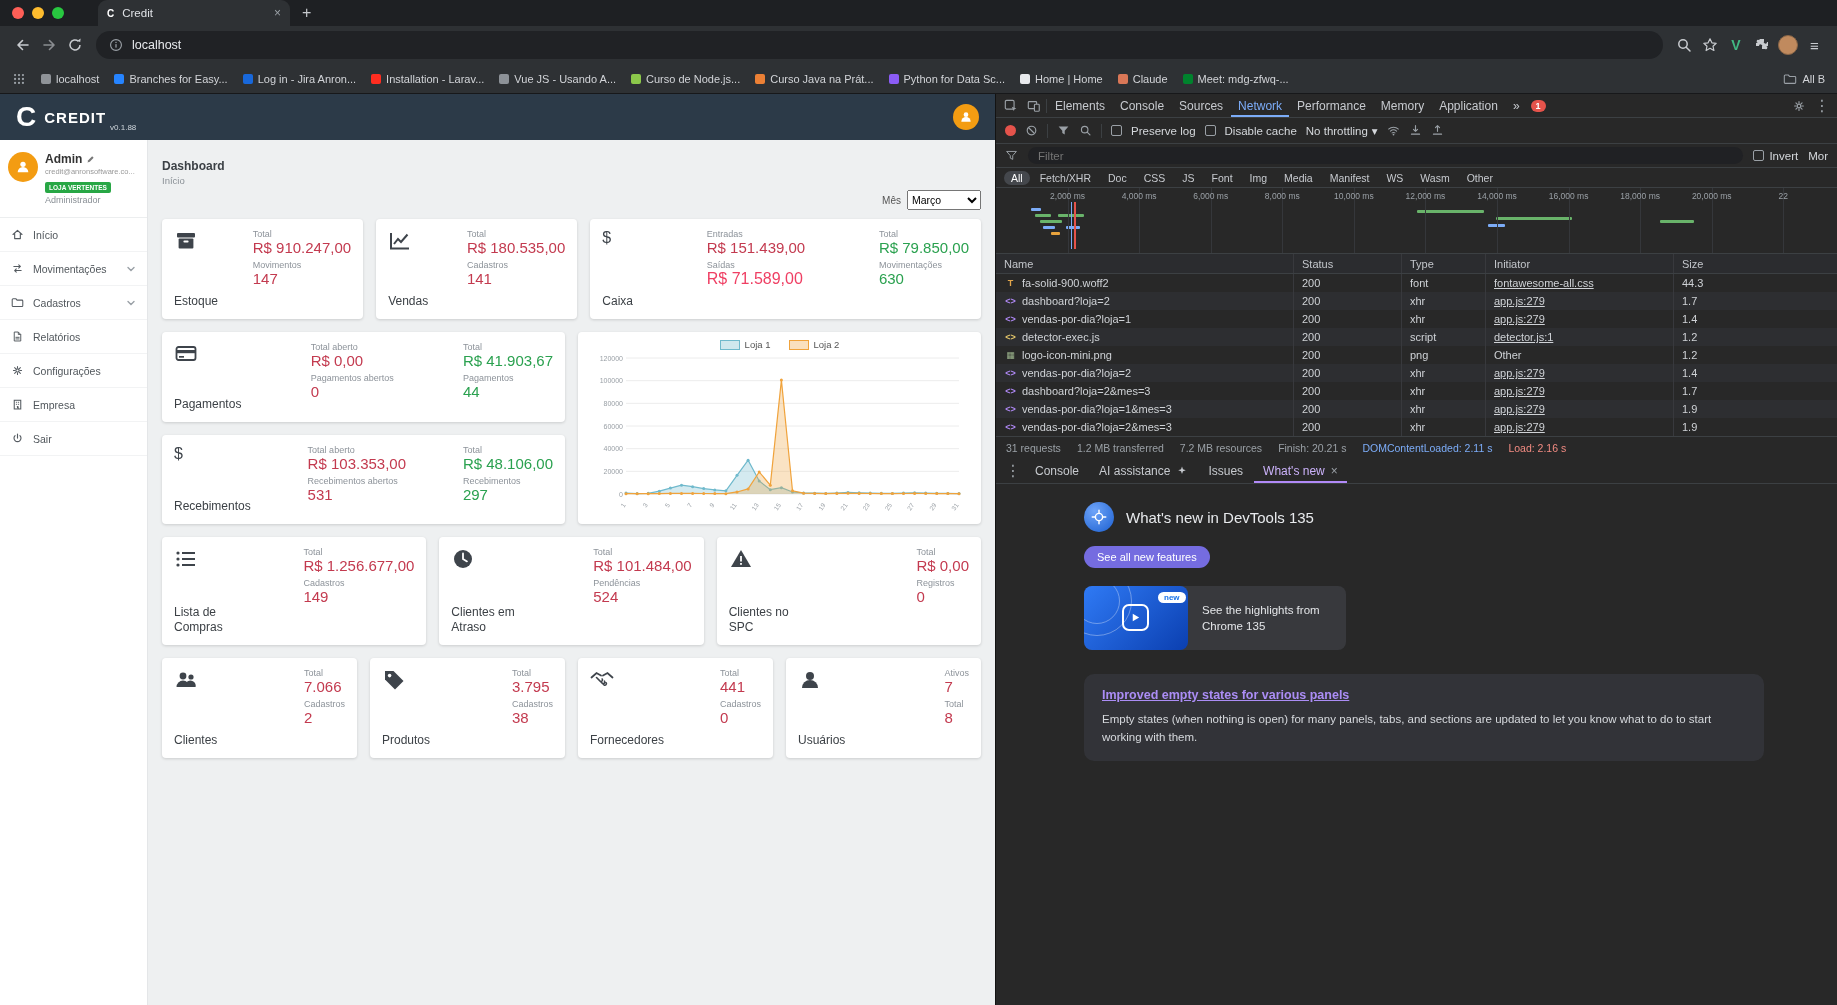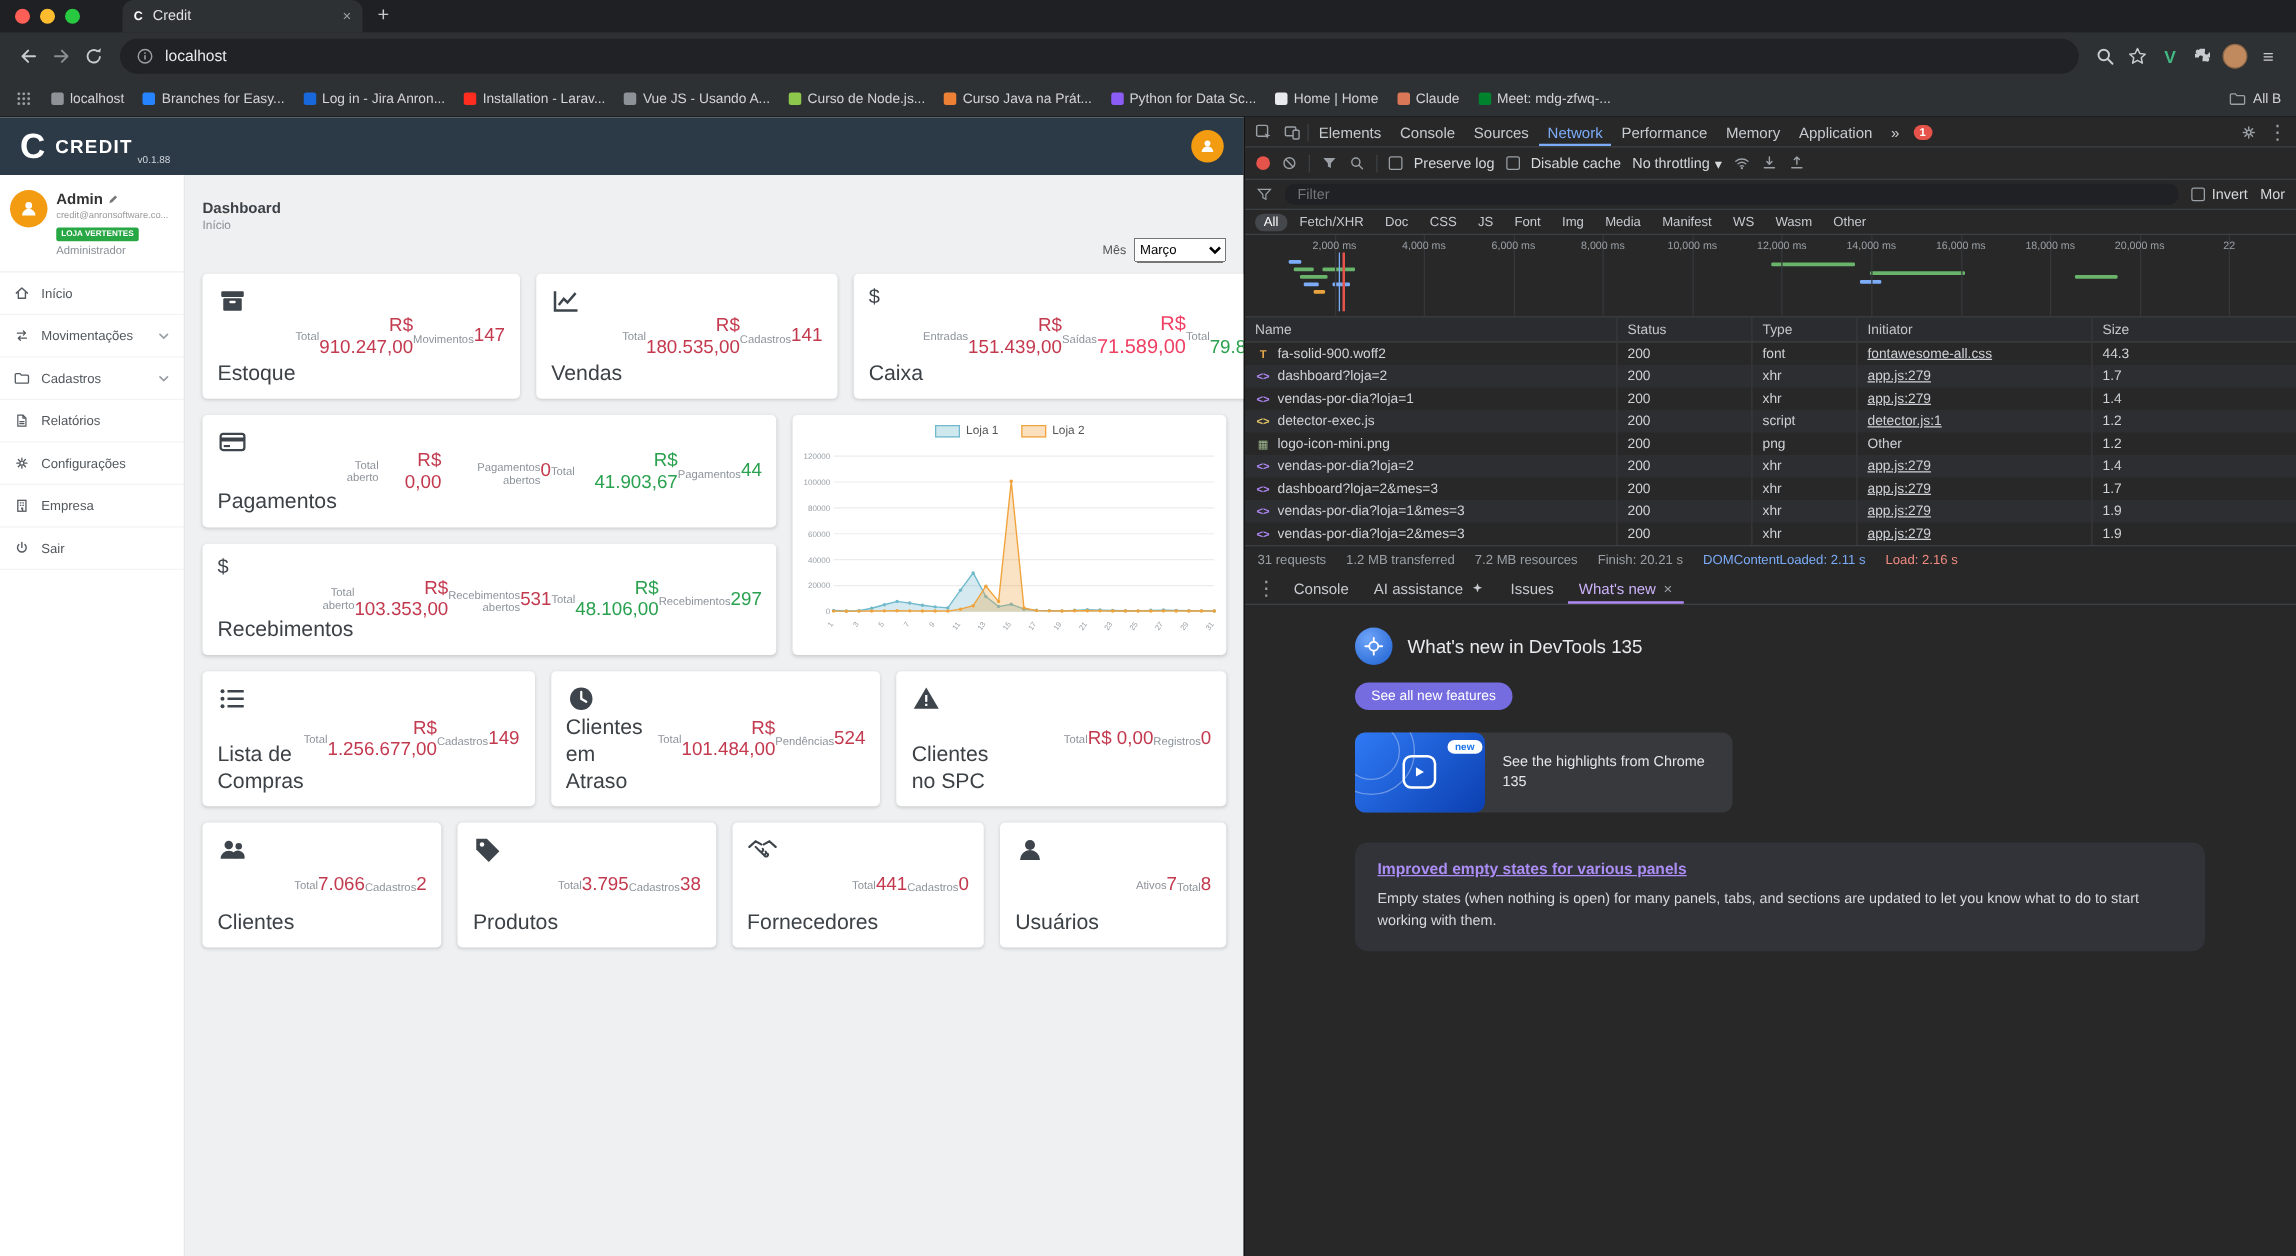--- a/index.html
+++ b/index.html
@@ -66,22 +66,22 @@
   .ph-t{font-size:12px;font-weight:bold;color:#3c4146}
   .ph-s{font-size:9.5px;color:#8a9096;margin-top:2px}
   .month-row{display:flex;justify-content:flex-end;align-items:center;gap:6px;margin:4px 0 9px;font-size:10px;color:#555}
   .month-row select{font-size:10.5px;height:20px;width:74px}
   .crow{display:flex;gap:13px;margin-bottom:13px}
   .card{background:#fff;border-radius:4px;box-shadow:0 1px 3px rgba(0,0,0,.15);padding:10px 12px}
   .std{display:flex;justify-content:space-between;flex:1}
   .cl{display:flex;flex-direction:column;justify-content:space-between;max-width:84px}
   .cicon{color:#3e444b}
   .cicon svg{width:24px;height:24px}
-  .ttl{font-size:17px;color:#3c4146;line-height:1.25}
-  .cr{display:flex;flex-direction:row;align-items:center;text-align:right}
+  .ttl{font-size:12px;color:#3c4146;line-height:1.25}
+  .cr{display:flex;flex-direction:column;align-items:flex-start;text-align:right}
   .lab{font-size:9px;color:#8d939a}
   .lab+.lab, .val+.lab{margin-top:4px}
   .val{font-size:15px;font-weight:normal;line-height:1.15}
   .neg{color:#c33a4f}.pos{color:#2aa14f}.negb{color:#ef3f63;font-size:16px}
   .row1 .card{height:100px}
   .caixa{flex:2.07;display:flex;justify-content:space-between}
   .row2{align-items:stretch}
   .col2{flex:1;display:flex;flex-direction:column;gap:13px}
   .col2 .card{flex:1}
   .chart-card{flex:1;padding:0;overflow:hidden;display:flex;flex-direction:column}
@@ -142,21 +142,21 @@
   .dtab svg{width:12px;height:12px}
   .dtab .cx{color:#9aa0a6;font-size:12px}
   .whatsnew{flex:1;overflow:hidden;padding:18px 28px 0 88px}
   .wn-head{display:flex;align-items:center;gap:12px}
   .wn-logo{width:30px;height:30px;border-radius:50%;background:radial-gradient(circle at 35% 30%,#6ea4f9,#1b5fd0);
     display:flex;align-items:center;justify-content:center;flex:none}
   .wn-logo svg{width:18px;height:18px;color:#fff}
   .wn-title{font-size:15px;color:#e8eaed}
   .wn-btn{margin:14px 0 0 0;display:inline-block;background:#756ce0;color:#fff;font-size:11px;
     padding:5px 13px;border-radius:13px;border:none;font-family:inherit}
-  .hl-card{margin-top:18px;width:302px;background:#38393d;border-radius:8px;display:flex;overflow:visible;position:relative}
+  .hl-card{margin-top:18px;width:262px;background:#38393d;border-radius:8px;display:flex;overflow:visible;position:relative}
   .thumb{width:104px;height:64px;border-radius:8px;background:linear-gradient(135deg,#2f7af5,#0b3fb0);
     position:relative;flex:none;overflow:hidden}
   .thumb .ring{position:absolute;border:1.5px solid rgba(255,255,255,.35);border-radius:50%}
   .play{position:absolute;left:38px;top:18px;width:27px;height:27px;border:2px solid #fff;border-radius:7px;
     display:flex;align-items:center;justify-content:center}
   .play svg{width:11px;height:11px;color:#fff}
   .newpill{position:absolute;top:6px;left:74px;background:#fff;color:#1a73e8;font-size:8px;font-weight:bold;
     padding:1px 6px;border-radius:8px;z-index:2}
   .hl-text{padding:10px 14px;font-size:11.5px;color:#e3e5e8;display:flex;align-items:center;line-height:1.4}
   .wn-section{margin-top:24px;background:#323338;border-radius:10px;padding:14px 18px;max-width:680px}

